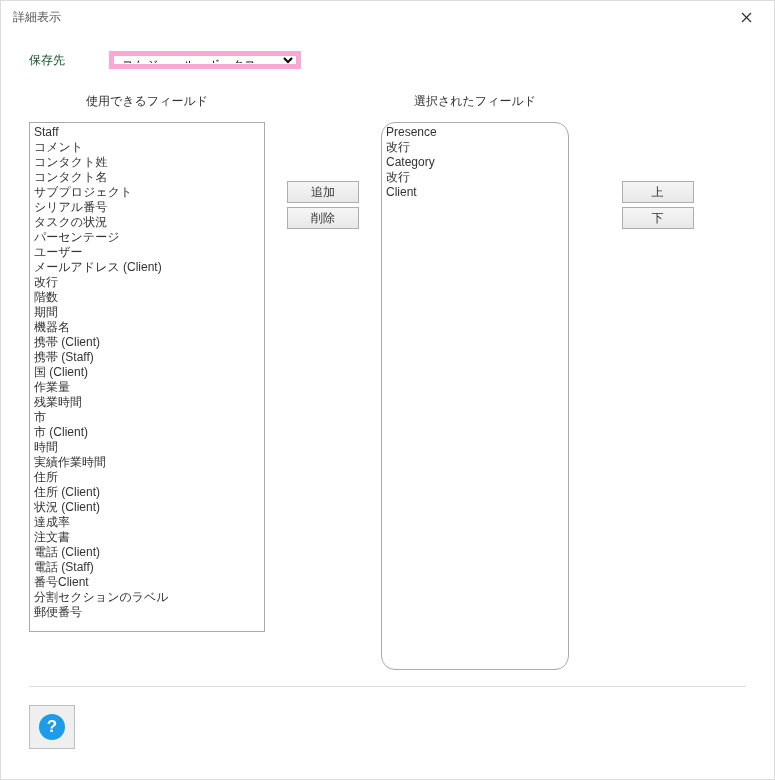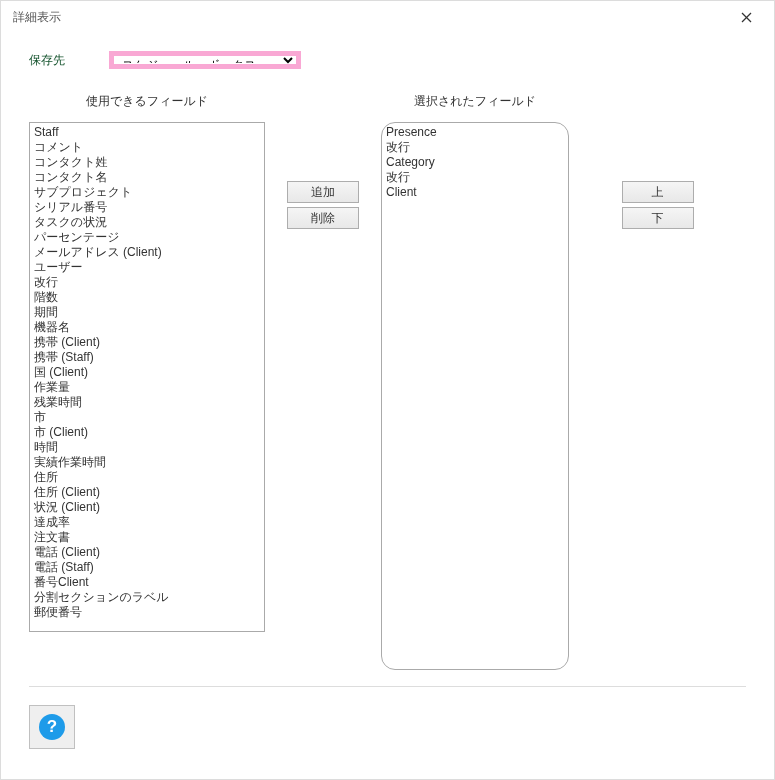--- a/index.html
+++ b/index.html
@@ -195,22 +195,22 @@
         <div class="list-header">使用できるフィールド</div>
         <div class="listbox listbox-left" id="available-list">
             <div class="list-item">Staff</div>
             <div class="list-item">コメント</div>
             <div class="list-item">コンタクト姓</div>
             <div class="list-item">コンタクト名</div>
             <div class="list-item">サブプロジェクト</div>
             <div class="list-item">シリアル番号</div>
             <div class="list-item">タスクの状況</div>
             <div class="list-item">パーセンテージ</div>
+            <div class="list-item">ユーザー</div>
             <div class="list-item">メールアドレス (Client)</div>
-            <div class="list-item">ユーザー</div>
             <div class="list-item">改行</div>
             <div class="list-item">階数</div>
             <div class="list-item">期間</div>
             <div class="list-item">機器名</div>
             <div class="list-item">携帯 (Client)</div>
             <div class="list-item">携帯 (Staff)</div>
             <div class="list-item">国 (Client)</div>
             <div class="list-item">作業量</div>
             <div class="list-item">残業時間</div>
             <div class="list-item">市</div>

